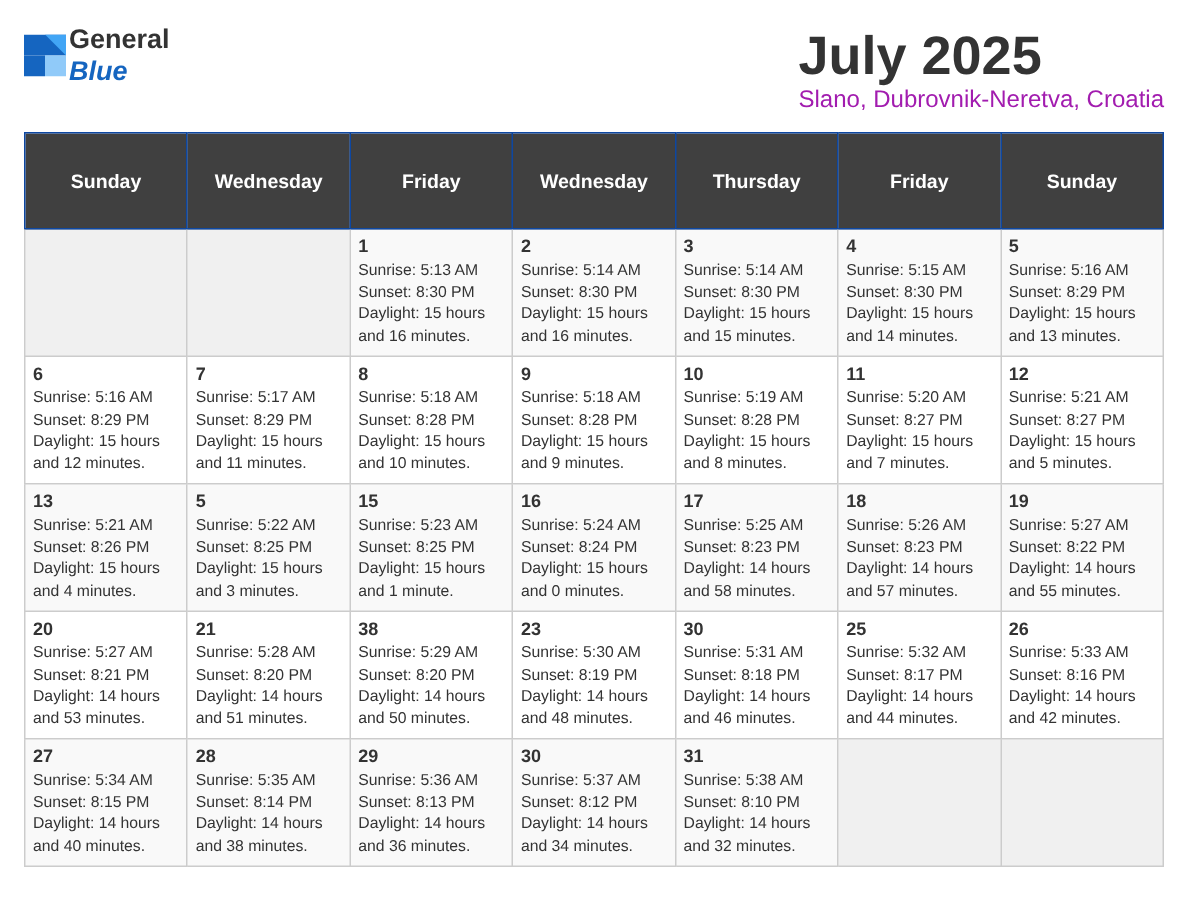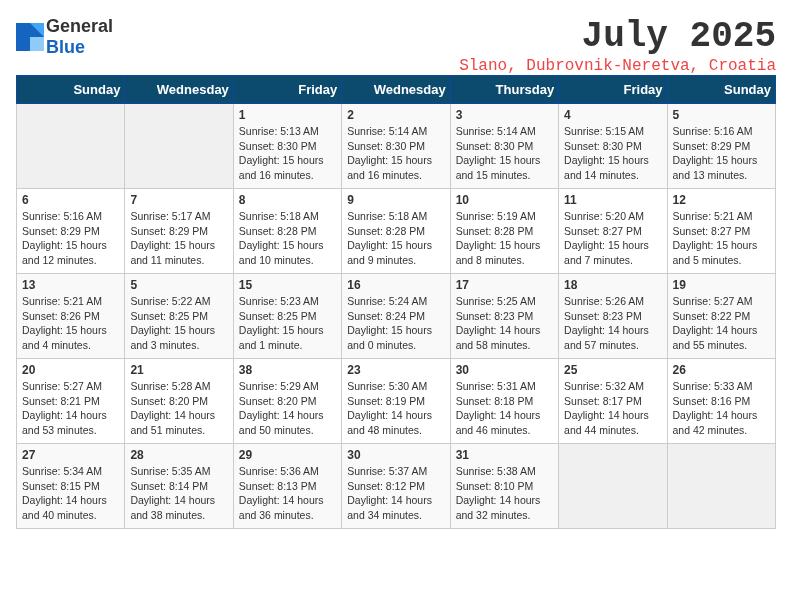--- a/index.html
+++ b/index.html
@@ -7,54 +7,52 @@
       font-family: Arial, sans-serif;
       background: #fff;
       width: 792px;
       min-height: 612px;
       padding: 16px;
     }
     .header {
       display: flex;
       align-items: flex-start;
       justify-content: space-between;
-      margin-bottom: 0;
+      margin-bottom: 12px;
     }
     .logo {
       display: flex;
       align-items: center;
     }
     .logo-icon {
       width: 28px;
       height: 28px;
       margin-right: 2px;
     }
     .title-block {
-      text-align: right;
-      font-family: Liberation Mono, monospace;
     }
     .main-title {
       font-size: 36px;
       font-weight: bold;
       color: #333;
     }
     .subtitle {
       font-size: 16px;
-      color: #ef4444;
+      color: #a21caf;
     }
     .calendar {
       width: 100%;
       border-collapse: collapse;
       font-size: 11px;
     }
     .calendar thead th {
-      background: #0c4a6e;
+      background: #404040;
       color: #fff;
-      padding: 6px 4px;
-      text-align: right;
+      padding: 24px 4px;
+      text-align: center;
       font-size: 13px;
       font-weight: bold;
       border: 1px solid #0d47a1;
     }
     .calendar tbody td {
       vertical-align: top;
       border: 1px solid #ccc;
       padding: 4px 5px;
       width: 107px;
       height: 85px;
@@ -86,21 +84,21 @@
   <div class="logo">
     <svg class="logo-icon" viewBox="0 0 28 28">
       <rect x="0" y="0" width="14" height="14" fill="#1565c0"></rect>
       <rect x="14" y="0" width="14" height="14" fill="#1565c0"></rect>
       <rect x="0" y="14" width="14" height="14" fill="#1565c0"></rect>
       <rect x="14" y="14" width="14" height="14" fill="#90caf9"></rect>
       <polygon points="14,0 28,14 28,0" fill="#42a5f5"></polygon>
     </svg>
     <div>
       <span style="font-size:18px;font-weight:bold;color:#333;">General</span><br>
-      <span style="font-size:18px;font-weight:bold;color:#1565c0;">Blue</span>
+      <span style="font-size:18px;font-weight:bold;color:#1565c0;font-style:italic;">Blue</span>
     </div>
   </div>
   <div class="title-block">
     <div class="main-title">July 2025</div>
     <div class="subtitle">Slano, Dubrovnik-Neretva, Croatia</div>
   </div>
 </div>
 
 <table class="calendar">
   <thead>

